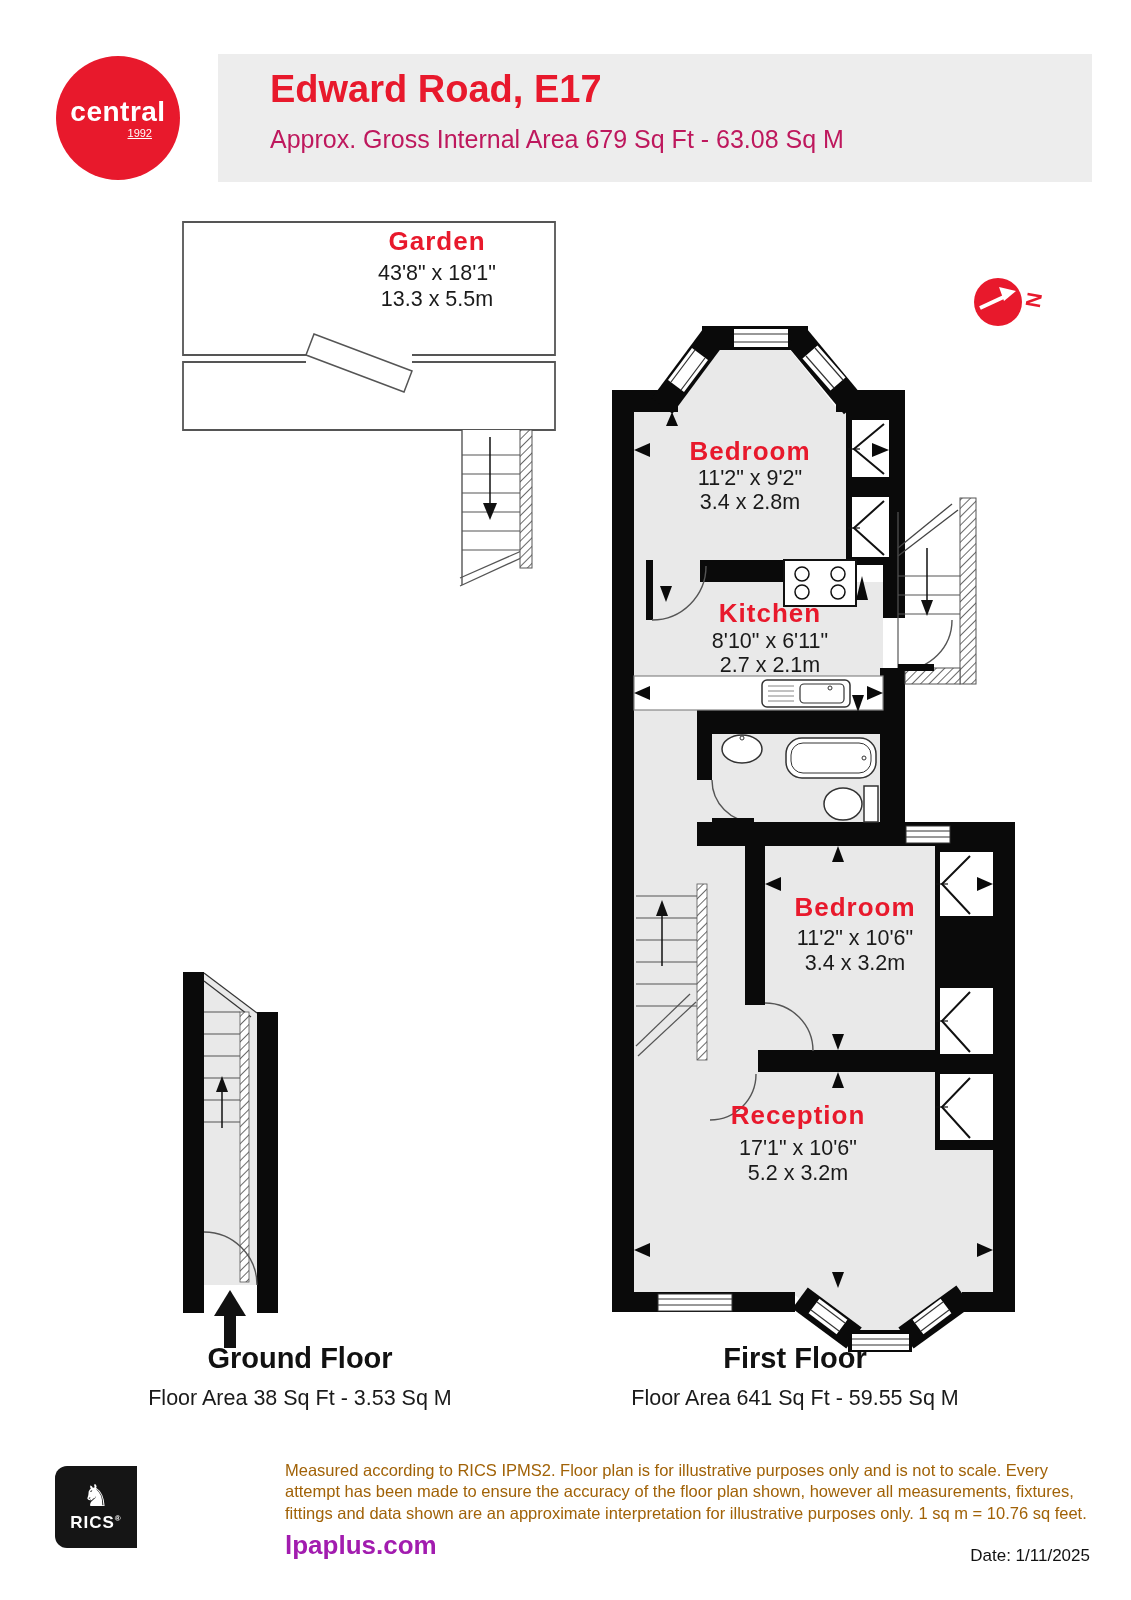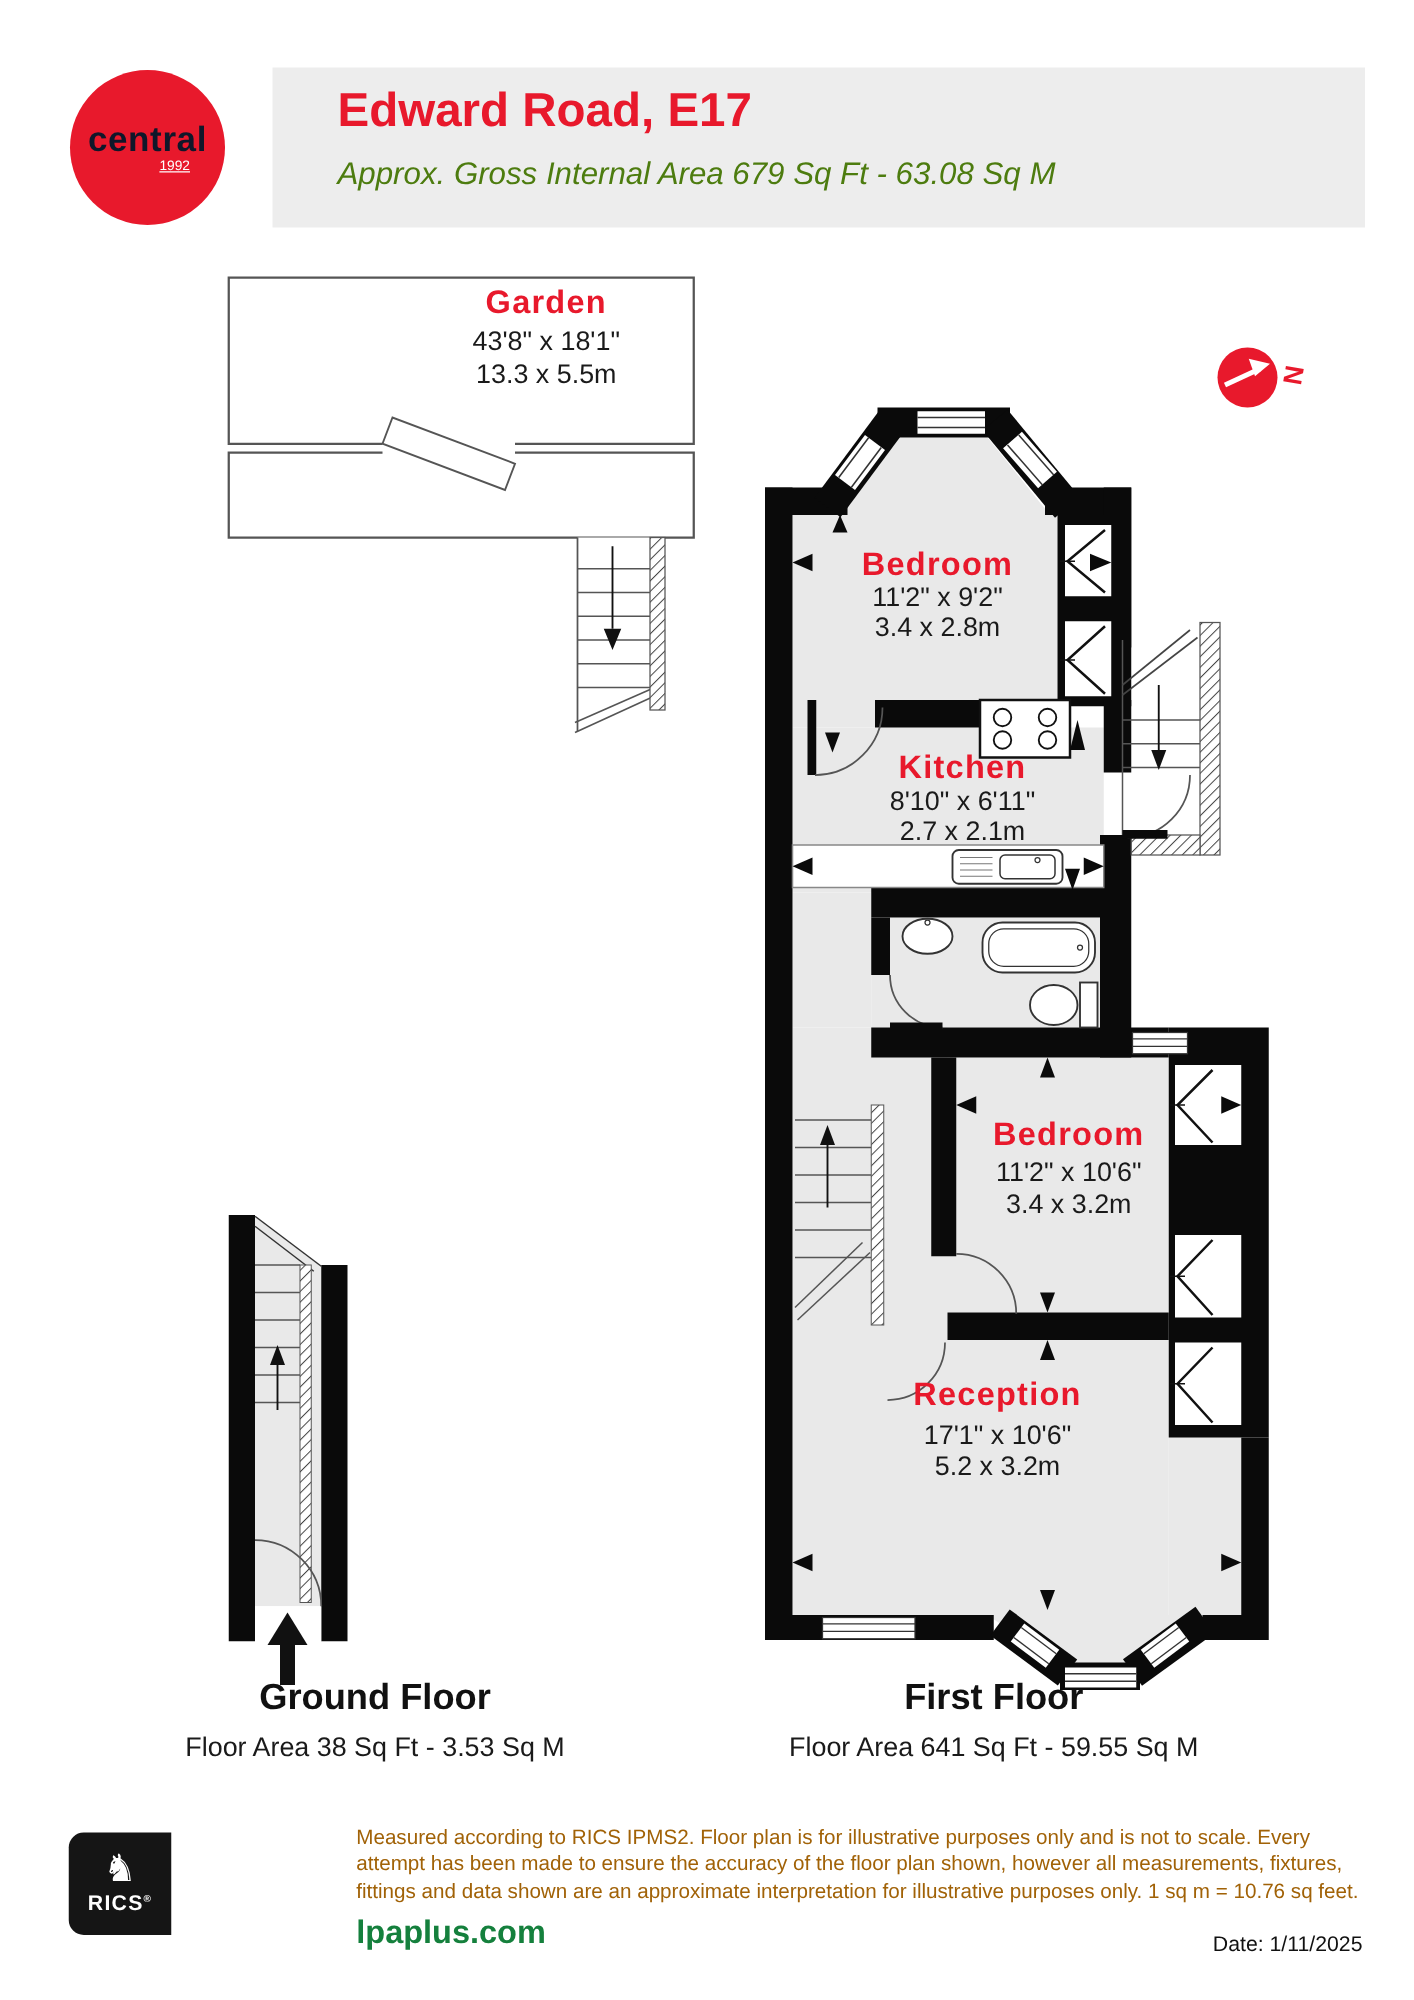--- a/index.html
+++ b/index.html
@@ -3,46 +3,46 @@
 <meta charset="utf-8">
 <style>
   :root{ --red:#e8192c; --ink:#0a0a0a; --fill:#e9e9e9; --thin:#555; }
   html,body{margin:0;padding:0;background:#fff;}
   .page{position:relative;width:1131px;height:1600px;background:#fff;overflow:hidden;
         font-family:"Liberation Sans", sans-serif;}
   .abs{position:absolute;}
   
   .logo{left:56px;top:56px;width:124px;height:124px;border-radius:50%;background:var(--red);
         display:flex;align-items:center;justify-content:center;flex-direction:column;}
-  .logo .brand{color:#0f172a;font-weight:bold;font-size:28px;letter-spacing:.5px;line-height:1;}
+  .logo .brand{color:#ffffff;font-weight:bold;font-size:28px;letter-spacing:.5px;line-height:1;}
   .logo .year{color:#fff;font-size:11px;line-height:1;align-self:flex-end;margin-right:28px;margin-top:2px;text-decoration:underline;}
   .titlebox{left:218px;top:54px;width:874px;height:128px;background:#ededed;}
   .title{left:270px;top:68px;font-size:38px;font-weight:bold;color:var(--red);}
-  .subtitle{left:270px;top:125px;font-size:25px;color:#4d7c0f;font-style:italic;}
+  .subtitle{left:270px;top:125px;font-size:25px;color:#be185d;}
   
   .lbl{position:absolute;transform:translateX(-50%);white-space:nowrap;text-align:left;}
   .rname{color:var(--red);font-weight:bold;font-size:26px;letter-spacing:1px;}
   .rdim{font-size:21.5px;color:#1a1a1a;}
   .flabel{font-size:29px;font-weight:bold;color:#111;}
   .farea{font-size:21.5px;color:#1a1a1a;}
   
   .north-n{left:1026px;top:288px;color:var(--red);font-weight:bold;font-size:21px;
            transform:rotate(100deg);transform-origin:center;}
   
   .badge{left:55px;top:1466px;display:flex;align-items:stretch;height:82px;}
   .badge .black{width:82px;background:#151515;border-radius:12px 0 0 12px;display:flex;
         flex-direction:column;align-items:center;justify-content:center;color:#fff;}
   .badge .black .lion{font-size:30px;line-height:1;}
   .badge .black .org{font-weight:bold;font-size:17px;letter-spacing:1px;margin-top:2px;}
   .badge .black .org sup{font-size:8px;}
   .badge .white{width:186px;border:3px solid #151515;border-left:none;border-radius:0 12px 14px 0;
         display:flex;flex-direction:column;justify-content:center;padding-left:14px;box-sizing:border-box;}
   .badge .white span{font-weight:bold;font-size:20.5px;line-height:1.15;color:#151515;}
   .disclaimer{left:285px;top:1460px;width:812px;font-size:16.5px;line-height:1.3;color:#a16207;}
-  .website{left:285px;top:1530px;font-size:26px;font-weight:bold;color:#15803d;}
+  .website{left:285px;top:1530px;font-size:26px;font-weight:bold;color:#a21caf;}
   .datestamp{left:790px;top:1546px;width:300px;text-align:right;font-size:17px;color:#111;}
 </style>
 </head>
 <body>
 
 <div class="page">
 
   <svg class="abs" style="left:0;top:0" width="1131" height="1600" viewBox="0 0 1131 1600">
     <defs>
       <pattern id="hatch" width="6" height="6" patternUnits="userSpaceOnUse" patternTransform="rotate(45)">

